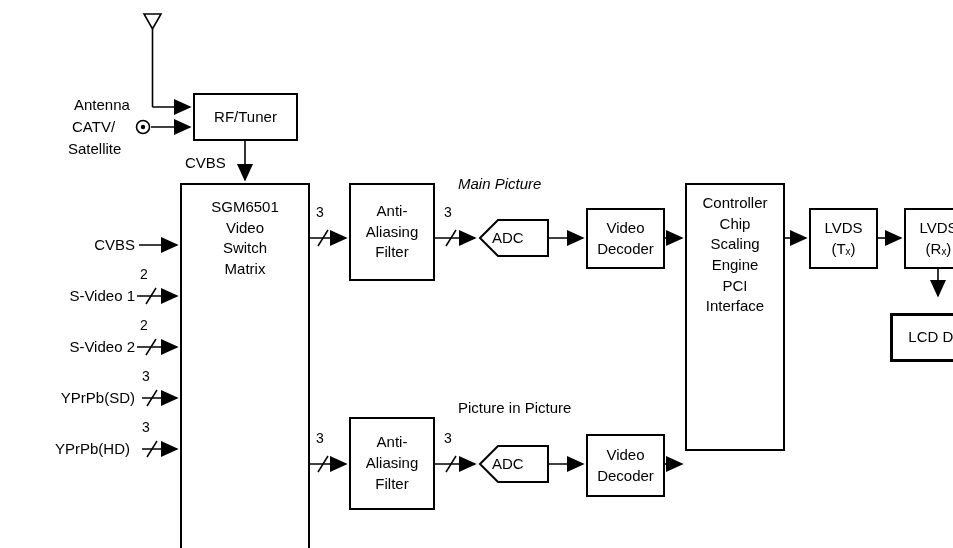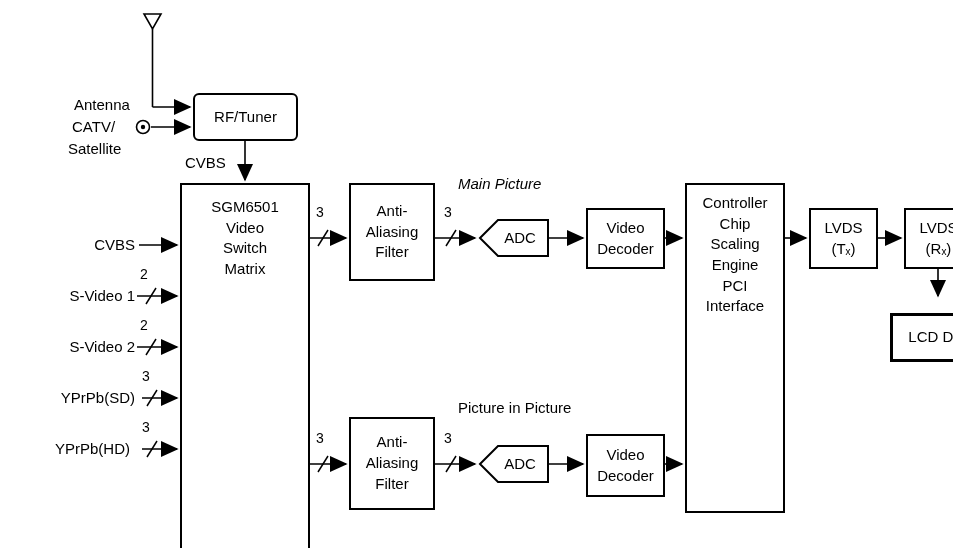--- a/index.html
+++ b/index.html
@@ -37,21 +37,21 @@
   .lbl.right { text-align: right; }
   .num {
     position: absolute;
     width: 18px;
     font-size: 14px;
     text-align: center;
   }
   .adc-label {
     position: absolute;
     font-size: 15px;
-    text-align: center;
+    text-align: left;
   }
 </style>
 </head>
 <body>
 
 <div class="diagram">
 
   <svg class="wires" width="953" height="548">
     <defs>
       <marker id="ah" markerWidth="11" markerHeight="10" refX="10" refY="5" orient="auto">
@@ -101,21 +101,21 @@
 
     <line x1="738" y1="238" x2="759" y2="238" stroke="#000" stroke-width="1.6" marker-end="url(#ah)"></line>
     <line x1="831" y1="238" x2="854" y2="238" stroke="#000" stroke-width="1.6" marker-end="url(#ah)"></line>
     <line x1="891" y1="269" x2="891" y2="296" stroke="#000" stroke-width="1.6" marker-end="url(#ah)"></line>
   </svg>
 
   <div class="lbl" style="left:27px;top:97px;">Antenna</div>
   <div class="lbl" style="left:25px;top:119px;">CATV/</div>
   <div class="lbl" style="left:21px;top:141px;">Satellite</div>
 
-  <div class="block" style="left:146px;top:93px;width:105px;height:48px;border-radius:6px;">RF/Tuner</div>
+  <div class="block" style="left:146px;top:93px;width:105px;height:48px;">RF/Tuner</div>
   <div class="lbl" style="left:138px;top:155px;">CVBS</div>
 
   <div class="lbl right" style="left:18px;top:237px;width:70px;">CVBS</div>
   <div class="lbl right" style="left:8px;top:288px;width:80px;">S-Video 1</div>
   <div class="lbl right" style="left:8px;top:339px;width:80px;">S-Video 2</div>
   <div class="lbl right" style="left:3px;top:390px;width:85px;">YPrPb(SD)</div>
   <div class="lbl right" style="left:3px;top:441px;width:85px;text-align:center;">YPrPb(HD)</div>
 
   <div class="num" style="left:88px;top:266px;">2</div>
   <div class="num" style="left:88px;top:317px;">2</div>
@@ -140,21 +140,21 @@
   <div class="lbl" style="left:411px;top:400px;">Picture in Picture</div>
   <div class="num" style="left:264px;top:430px;">3</div>
   <div class="block" style="left:302px;top:417px;width:86px;height:93px;">Anti-
 Aliasing
 Filter</div>
   <div class="num" style="left:392px;top:430px;">3</div>
   <div class="adc-label" style="left:445px;top:455px;width:56px;">ADC</div>
   <div class="block" style="left:539px;top:434px;width:79px;height:63px;">Video
 Decoder</div>
 
-  <div class="block top-align" style="left:638px;top:183px;width:100px;height:330px;padding-top:8px;">Controller
+  <div class="block top-align" style="left:638px;top:183px;width:100px;height:268px;padding-top:8px;">Controller
 Chip
 Scaling
 Engine
 PCI
 Interface</div>
   <div class="block" style="left:762px;top:208px;width:69px;height:61px;">LVDS
 (Tₓ)</div>
   <div class="block" style="left:857px;top:208px;width:69px;height:61px;">LVDS
 (Rₓ)</div>
   <div class="block bold-border" style="left:843px;top:313px;width:120px;height:49px;">LCD Display</div>

